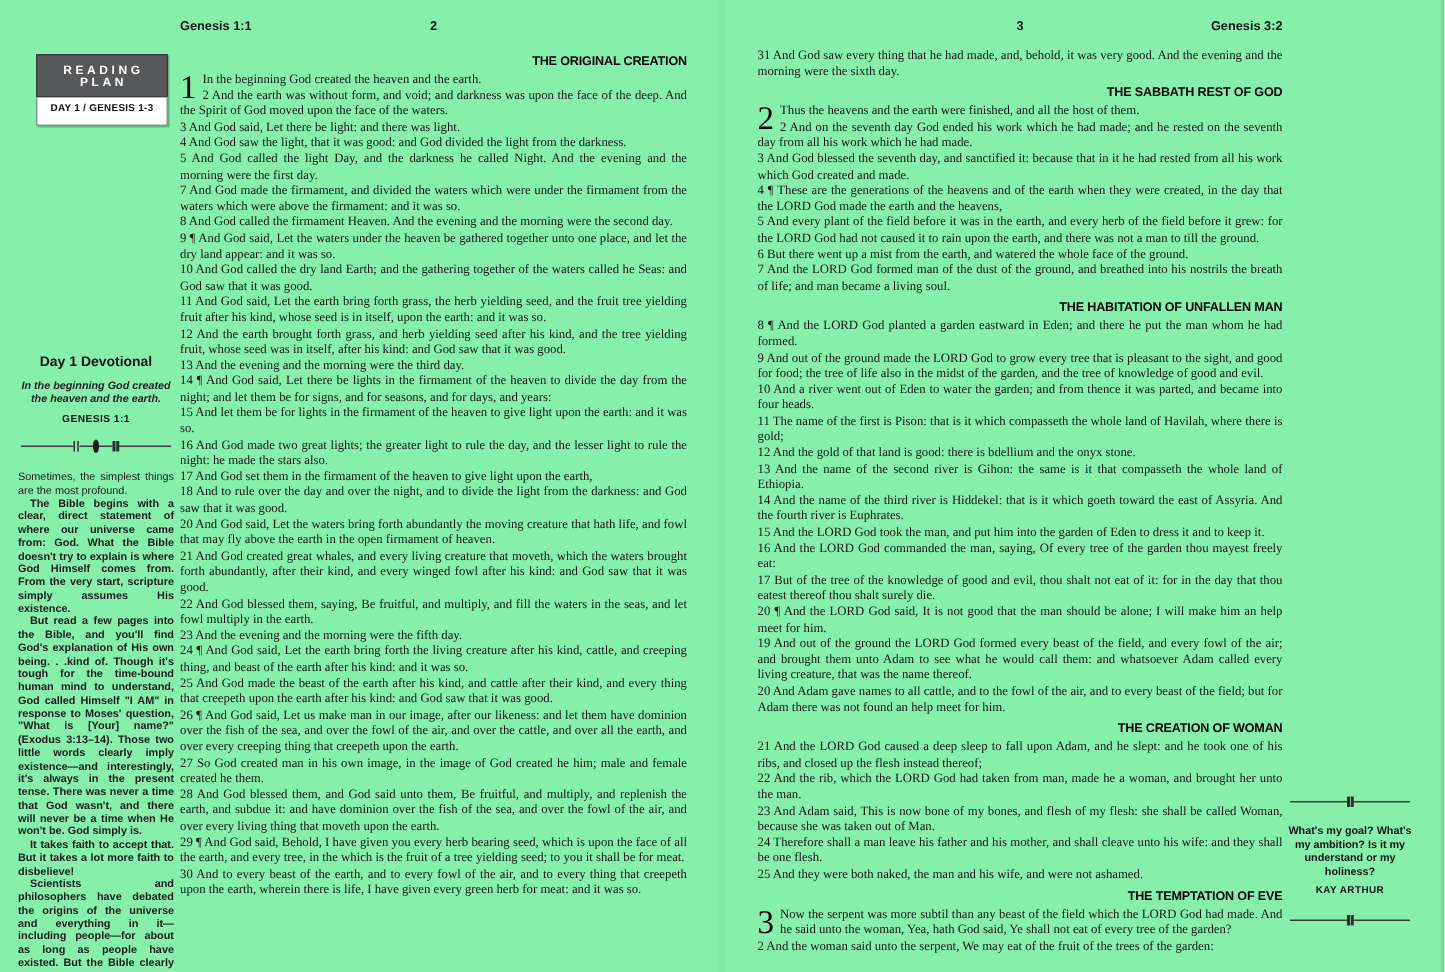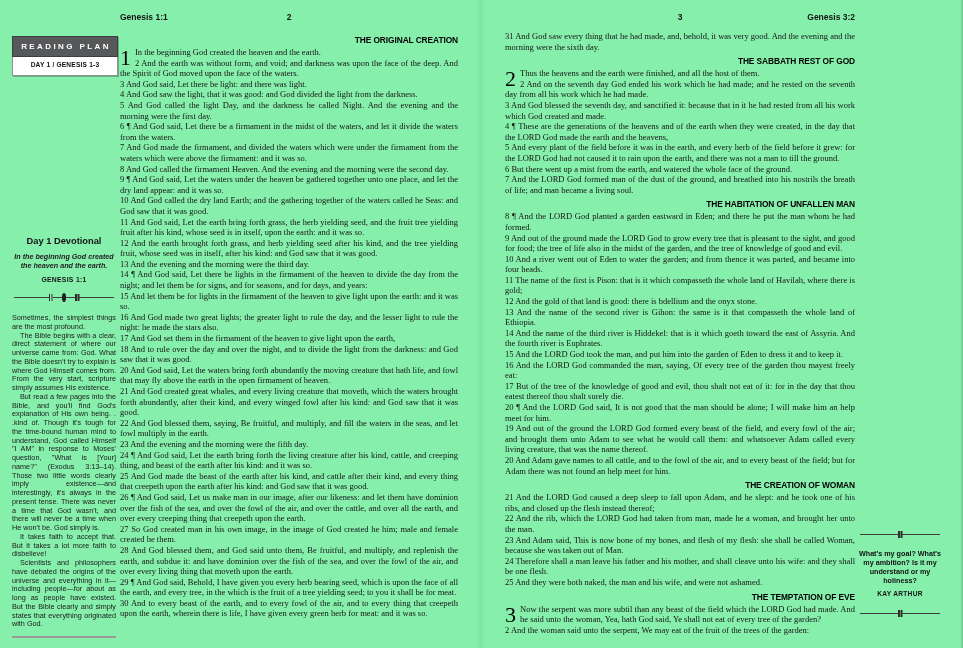--- a/index.html
+++ b/index.html
@@ -13,34 +13,34 @@
   .page-left{left:0;}
   .page-right{left:482px;}
 
   
   .ph{position:absolute;display:flex;font:700 8.5px/10px "Liberation Sans",sans-serif;letter-spacing:0;}
   .ph-l{flex:1;text-align:left;}
   .ph-c{flex:1;text-align:center;}
   .ph-r{flex:1;text-align:right;}
 
   
-  .rp{position:absolute;left:12px;top:36px;width:106px;box-shadow:1px 1px 0 rgba(0,0,0,.25);}
+  .rp{position:absolute;left:24px;top:36px;width:88px;box-shadow:1px 1px 0 rgba(0,0,0,.25);}
   .rp-bar{background:#57585a;color:#ffffff;border:1px solid #3e3e40;text-align:center;
           font:700 8px/1 "Liberation Sans",sans-serif;letter-spacing:2.4px;padding:6px 0 5px 2px;}
   .rp-sub{background:#ffffff;border:1px solid #8f8f8f;border-top:none;text-align:center;
           font:700 6.6px/1 "Liberation Sans",sans-serif;letter-spacing:.2px;padding:5px 0 6px;color:#111;}
 
   
   .dev{position:absolute;left:12px;top:236px;width:104px;font-family:"Liberation Sans",sans-serif;}
   .dev-title{font:700 9.3px/11px "Liberation Sans",sans-serif;text-align:center;margin-bottom:5px;}
   .dev-quote{font:italic 700 7.2px/9px "Liberation Sans",sans-serif;text-align:center;color:#222;}
   .dev-ref{font:700 6.8px/9px "Liberation Sans",sans-serif;text-align:center;margin-top:5px;letter-spacing:.3px;}
   .dev-body{margin-top:12px;font:400 7.25px/8.75px "Liberation Sans",sans-serif;text-align:justify;color:#1a1a1a;}
   .dev-body p{margin:0;}
-  .dev-body p + p{text-indent:8px;}
+  .dev-body p + p{text-indent:8px;font-weight:bold;}
   .dev-endrule{margin-top:7px;height:2px;background:#9a9a9a;}
 
   
   .orn{display:flex;align-items:center;justify-content:center;margin:9px 2px 0 2px;}
   .orn i{display:block;}
   .orn .l{height:1px;background:#3c3c3c;flex:1;}
   .orn .ls{height:1px;background:#3c3c3c;flex:0 0 9px;}
   .orn .t{width:1.5px;height:7px;background:#2e2e2e;box-shadow:2.5px 0 0 #2e2e2e;margin-right:2.5px;}
   .orn .d{width:4.5px;height:9px;background:#1e1e1e;border-radius:50%;}
   .pq .orn{margin:0 4px;}
@@ -105,21 +105,20 @@
 
     <div class="scripture" id="col-left">
         <div class="sec-head">THE ORIGINAL CREATION</div>
         <div class="chap">
           <span class="dropcap">1</span>
           <p class="verse">In the beginning God created the heaven and the earth.</p>
           <p class="verse">2 And the earth was without form, and void; and darkness was upon the face of the deep. And the Spirit of God moved upon the face of the waters.</p>
           <p class="verse">3 And God said, Let there be light: and there was light.</p>
           <p class="verse">4 And God saw the light, that it was good: and God divided the light from the darkness.</p>
           <p class="verse">5 And God called the light Day, and the darkness he called Night. And the evening and the morning were the first day.</p>
-          <p class="verse">6 ¶ And God said, Let there be a firmament in the midst of the waters, and let it divide the waters from the waters.</p>
           <p class="verse">7 And God made the firmament, and divided the waters which were under the firmament from the waters which were above the firmament: and it was so.</p>
           <p class="verse">8 And God called the firmament Heaven. And the evening and the morning were the second day.</p>
           <p class="verse">9 ¶ And God said, Let the waters under the heaven be gathered together unto one place, and let the dry land appear: and it was so.</p>
           <p class="verse">10 And God called the dry land Earth; and the gathering together of the waters called he Seas: and God saw that it was good.</p>
           <p class="verse">11 And God said, Let the earth bring forth grass, the herb yielding seed, and the fruit tree yielding fruit after his kind, whose seed is in itself, upon the earth: and it was so.</p>
           <p class="verse">12 And the earth brought forth grass, and herb yielding seed after his kind, and the tree yielding fruit, whose seed was in itself, after his kind: and God saw that it was good.</p>
           <p class="verse">13 And the evening and the morning were the third day.</p>
           <p class="verse">14 ¶ And God said, Let there be lights in the firmament of the heaven to divide the day from the night; and let them be for signs, and for seasons, and for days, and years:</p>
           <p class="verse">15 And let them be for lights in the firmament of the heaven to give light upon the earth: and it was so.</p>
           <p class="verse">16 And God made two great lights; the greater light to rule the day, and the lesser light to rule the night: he made the stars also.</p>

